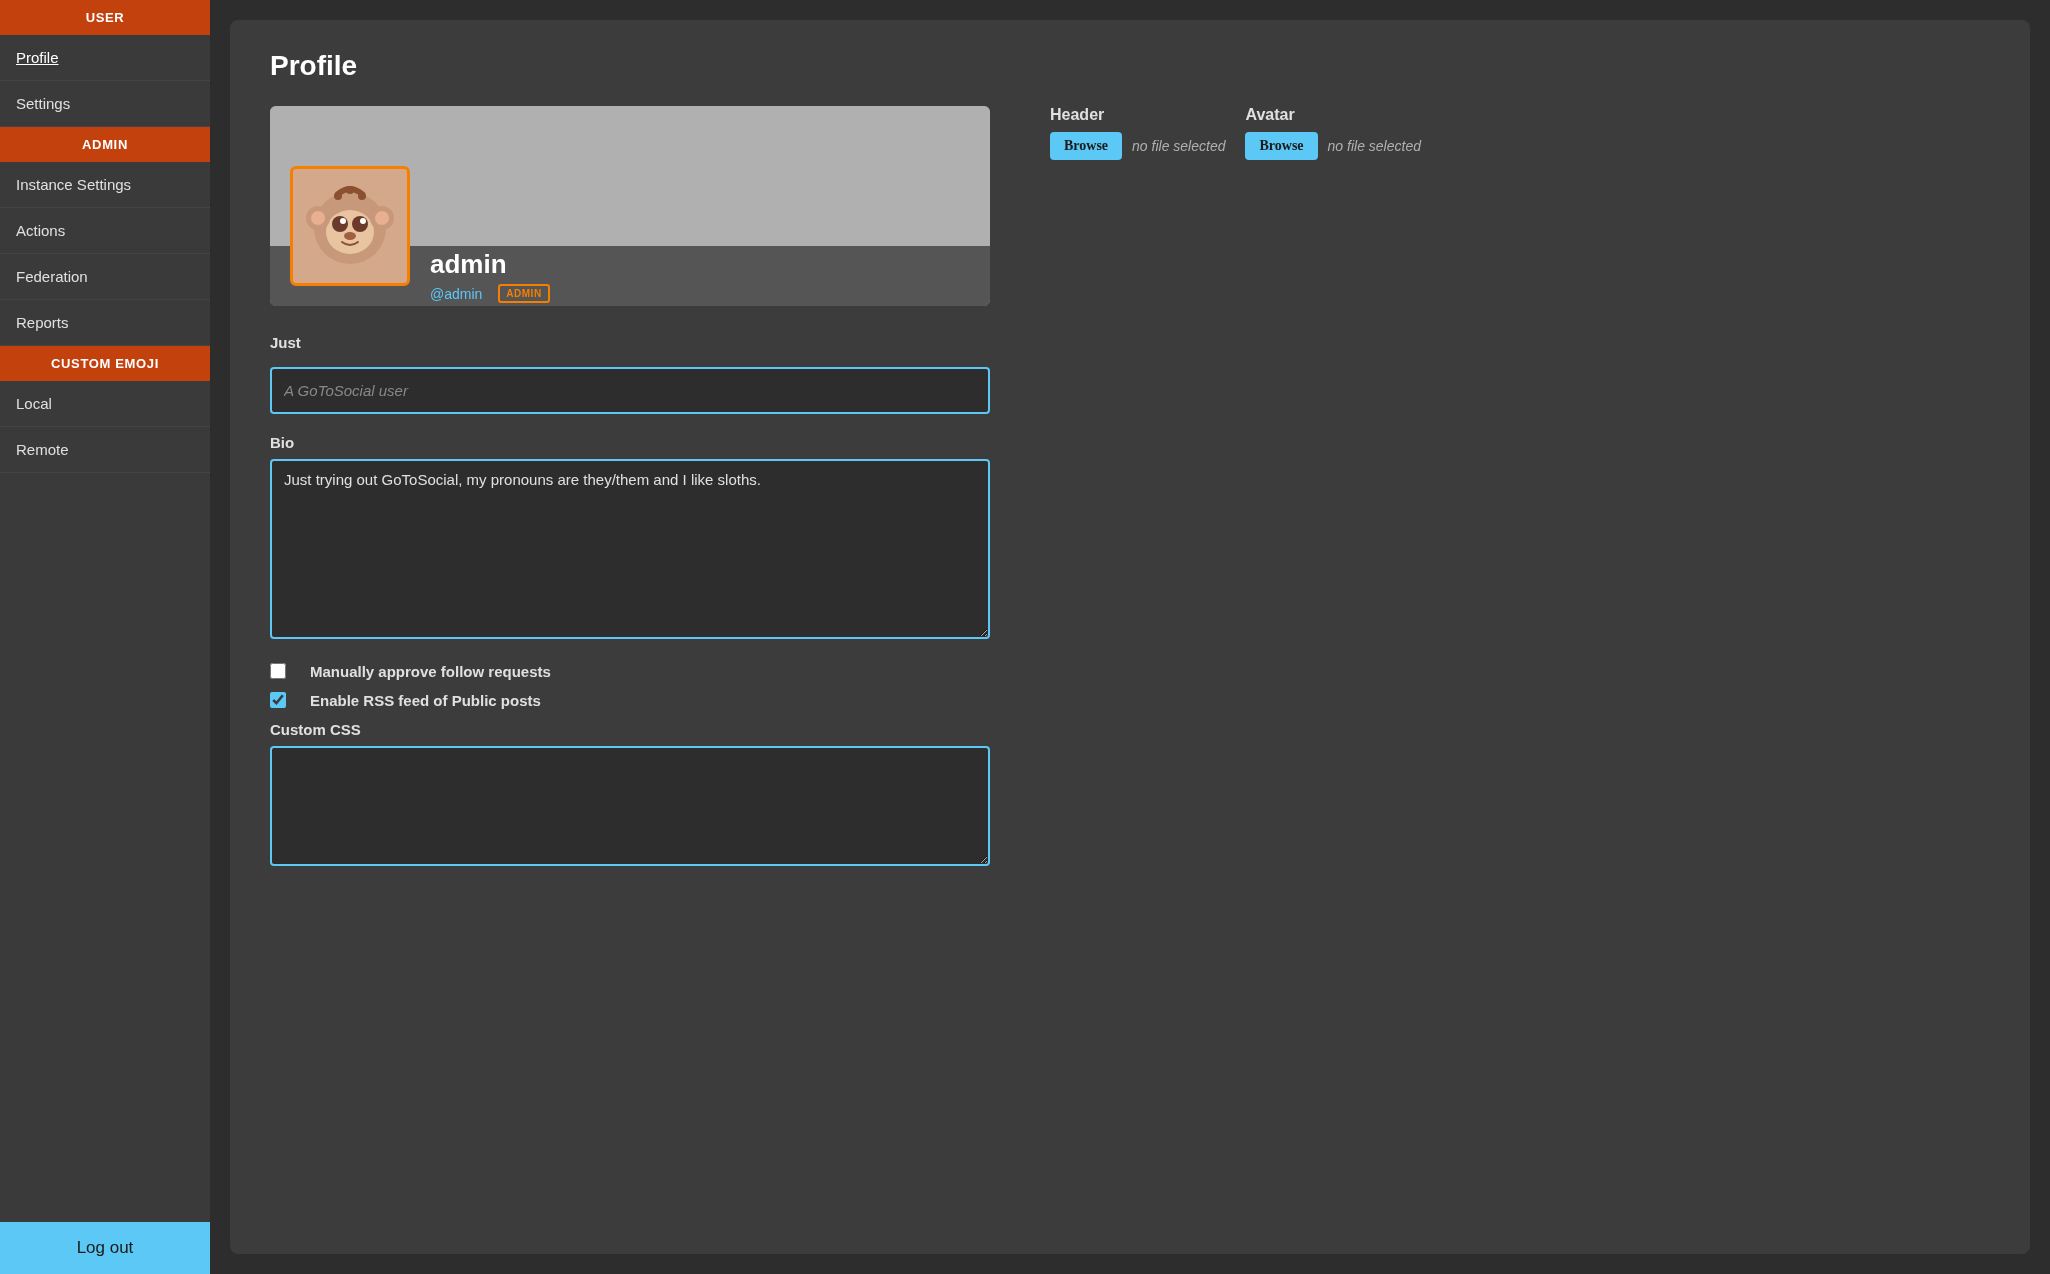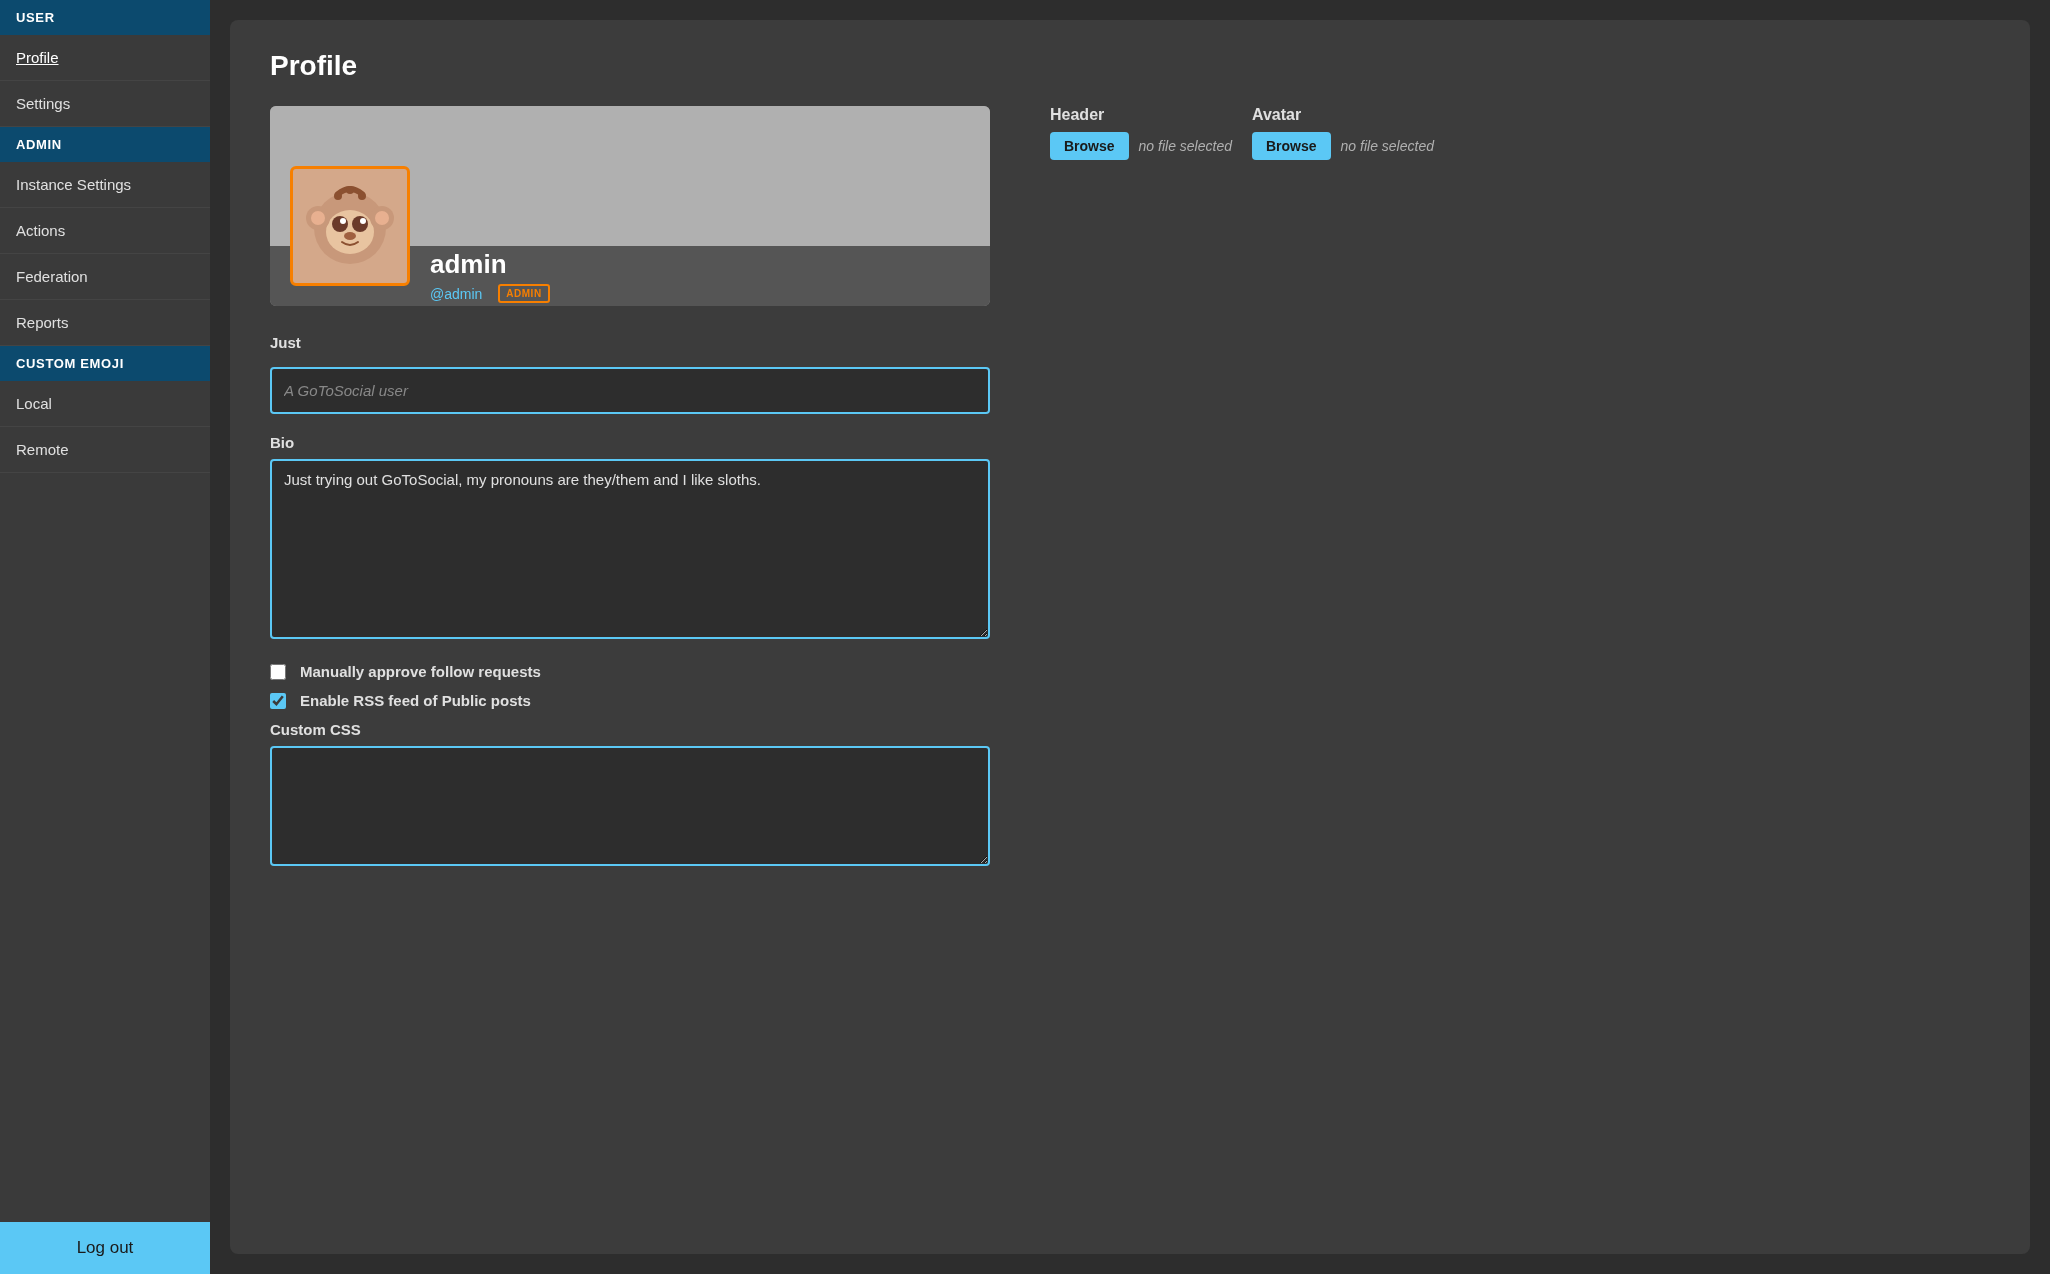--- a/index.html
+++ b/index.html
@@ -15,26 +15,27 @@
     .sidebar {
       width: 210px;
       min-width: 210px;
       background-color: #3a3a3a;
       display: flex;
       flex-direction: column;
       padding-top: 0;
     }
 
     .sidebar-section-header {
-      background-color: #0c4a6e;
+      background-color: #c2410c;
       color: #fff;
       font-weight: bold;
       font-size: 13px;
       padding: 10px 16px;
       letter-spacing: 0.05em;
+      text-align: center;
     }
 
     .sidebar-item {
       padding: 14px 16px;
       font-size: 15px;
       color: #e0e0e0;
       cursor: pointer;
       text-decoration: none;
       display: block;
       border-bottom: 1px solid #444;
@@ -184,20 +185,21 @@
 
     .browse-button {
       background-color: #5bc8f5;
       color: #1a1a1a;
       border: none;
       padding: 6px 14px;
       font-size: 14px;
       font-weight: 600;
       border-radius: 4px;
       cursor: pointer;
+      font-family: Liberation Serif, serif;
     }
 
     .no-file-text {
       font-size: 14px;
       color: #b0b0b0;
       font-style: italic;
     }
 
     
     .card-upload-row {
@@ -256,22 +258,22 @@
       font-family: inherit;
     }
 
     .form-textarea::placeholder {
       color: #888;
     }
 
     
     .checkbox-row {
       display: flex;
-      align-items: flex-end;
-      gap: 14px;
+      align-items: flex-start;
+      gap: 24px;
       margin-bottom: 12px;
     }
 
     .checkbox-row input[type="checkbox"] {
       width: 16px;
       height: 16px;
       accent-color: #5bc8f5;
       cursor: pointer;
     }
 

